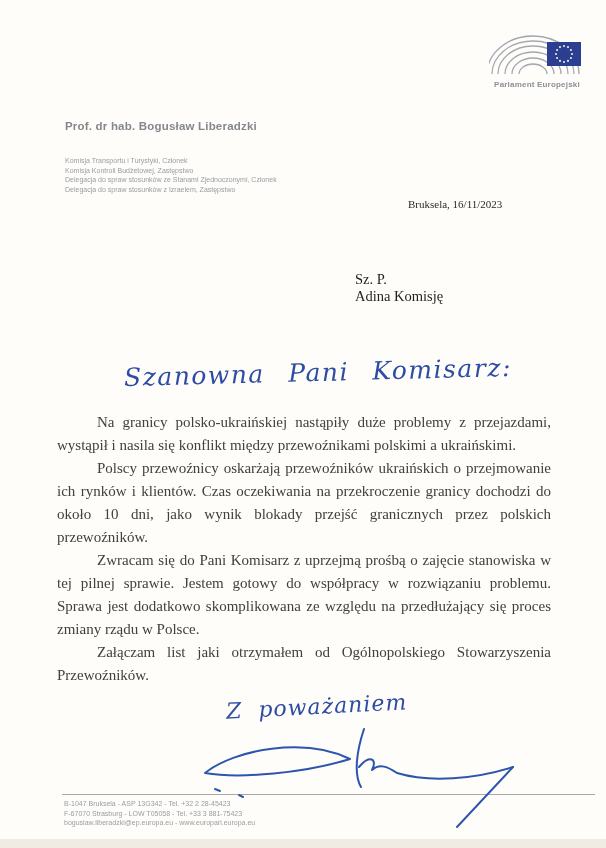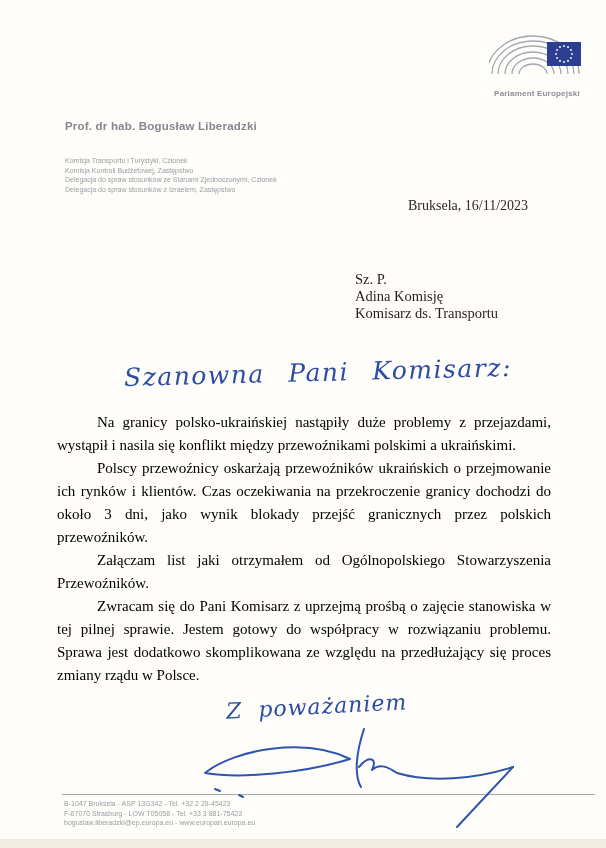--- a/index.html
+++ b/index.html
@@ -6,40 +6,40 @@
   .paper{
     position:relative;width:606px;height:848px;margin:0 auto;
     background:#fffdf9;overflow:hidden;
     font-family:"Liberation Serif",serif;color:#2b2824;
   }
   
   .logo{position:absolute;left:486px;top:24px;width:102px;text-align:center;}
   .logo svg{display:block;margin:0 auto;}
   .logo-caption{
     font-family:"Liberation Sans",sans-serif;font-size:8px;font-weight:600;
-    color:#8b9096;letter-spacing:.2px;margin-top:11px;white-space:nowrap;
+    color:#8b9096;letter-spacing:.2px;margin-top:2px;white-space:nowrap;
   }
   
   .sender{position:absolute;left:65px;top:120px;font-family:"Liberation Sans",sans-serif;}
   .sender-name{font-size:11.5px;font-weight:700;color:#84888e;letter-spacing:.2px;margin-bottom:24px;}
   .sender-role{font-size:7px;line-height:9.6px;color:#989da3;}
   
-  .dateline{position:absolute;left:408px;top:198px;font-size:14px;color:#2b2926;}
+  .dateline{position:absolute;left:408px;top:198px;font-size:11px;color:#2b2926;}
   .recipient{position:absolute;left:355px;top:271px;font-size:14.5px;font-weight:400;line-height:17px;color:#241f1b;}
   
   .hand{
     font-family:"DejaVu Serif",serif;font-style:italic;color:#2d4da4;
     white-space:nowrap;
   }
   .salutation{position:absolute;left:124px;top:358px;font-size:25px;letter-spacing:1.5px;word-spacing:14px;transform:rotate(-1.5deg);}
   .closing{position:absolute;left:226px;top:694px;font-size:22px;letter-spacing:1px;word-spacing:8px;transform:rotate(-3deg);}
   
   .body-text{
     position:absolute;left:57px;top:411px;width:494px;
-    font-size:15px;line-height:23px;text-align:justify;color:#000000;
+    font-size:15px;line-height:23px;text-align:justify;color:#404040;
   }
   .body-text p{margin:0;text-indent:40px;}
   
   .sig{position:absolute;left:135px;top:723px;z-index:3;}
   .footer-rule{position:absolute;left:62px;top:794px;width:533px;height:1px;background:#a9a9a4;}
   .footer{
     position:absolute;left:64px;top:799px;
     font-family:"Liberation Sans",sans-serif;font-size:7px;line-height:9.6px;color:#989da3;
   }
   .scan-edge{position:absolute;left:0;top:839px;width:606px;height:9px;background:#f0ece4;}
@@ -86,30 +86,29 @@
     <div class="sender-role">Komisja Kontroli Budżetowej, Zastępstwo</div>
     <div class="sender-role">Delegacja do spraw stosunków ze Stanami Zjednoczonymi, Członek</div>
     <div class="sender-role">Delegacja do spraw stosunków z Izraelem, Zastępstwo</div>
   </div>
 
   <div class="dateline">Bruksela, 16/11/2023</div>
 
   <div class="recipient">
     <div>Sz. P.</div>
     <div>Adina Komisję</div>
-    <div>Komisarz ds. Transportu</div>
   </div>
 
   <div class="hand salutation">Szanowna Pani Komisarz:</div>
 
   <div class="body-text">
     <p>Na granicy polsko-ukraińskiej nastąpiły duże problemy z przejazdami, wystąpił i nasila się konflikt między przewoźnikami polskimi a ukraińskimi.</p>
-    <p>Polscy przewoźnicy oskarżają przewoźników ukraińskich o przejmowanie ich rynków i klientów. Czas oczekiwania na przekroczenie granicy dochodzi do około 3 dni, jako wynik blokady przejść granicznych przez polskich przewoźników.</p>
+    <p>Polscy przewoźnicy oskarżają przewoźników ukraińskich o przejmowanie ich rynków i klientów. Czas oczekiwania na przekroczenie granicy dochodzi do około 10 dni, jako wynik blokady przejść granicznych przez polskich przewoźników.</p>
+    <p>Zwracam się do Pani Komisarz z uprzejmą prośbą o zajęcie stanowiska w tej pilnej sprawie. Jestem gotowy do współpracy w rozwiązaniu problemu. Sprawa jest dodatkowo skomplikowana ze względu na przedłużający się proces zmiany rządu w Polsce.</p>
     <p>Załączam list jaki otrzymałem od Ogólnopolskiego Stowarzyszenia Przewoźników.</p>
-    <p>Zwracam się do Pani Komisarz z uprzejmą prośbą o zajęcie stanowiska w tej pilnej sprawie. Jestem gotowy do współpracy w rozwiązaniu problemu. Sprawa jest dodatkowo skomplikowana ze względu na przedłużający się proces zmiany rządu w Polsce.</p>
   </div>
 
   <div class="hand closing">Z poważaniem</div>
 
   <svg class="sig" width="400" height="110" viewBox="0 0 400 110">
     <g fill="none" stroke="#2d55ae" stroke-width="2" stroke-linecap="round" stroke-linejoin="round">
       <path d="M70,50 C100,26 170,14 215,36 C170,50 105,56 70,50"></path>
       <path d="M229,6 C221,30 219,52 226,64"></path>
       <path d="M224,44 C234,32 243,35 237,47 C245,40 253,44 262,50 C295,60 340,56 378,44"></path>
       <path d="M378,44 L322,104"></path>

